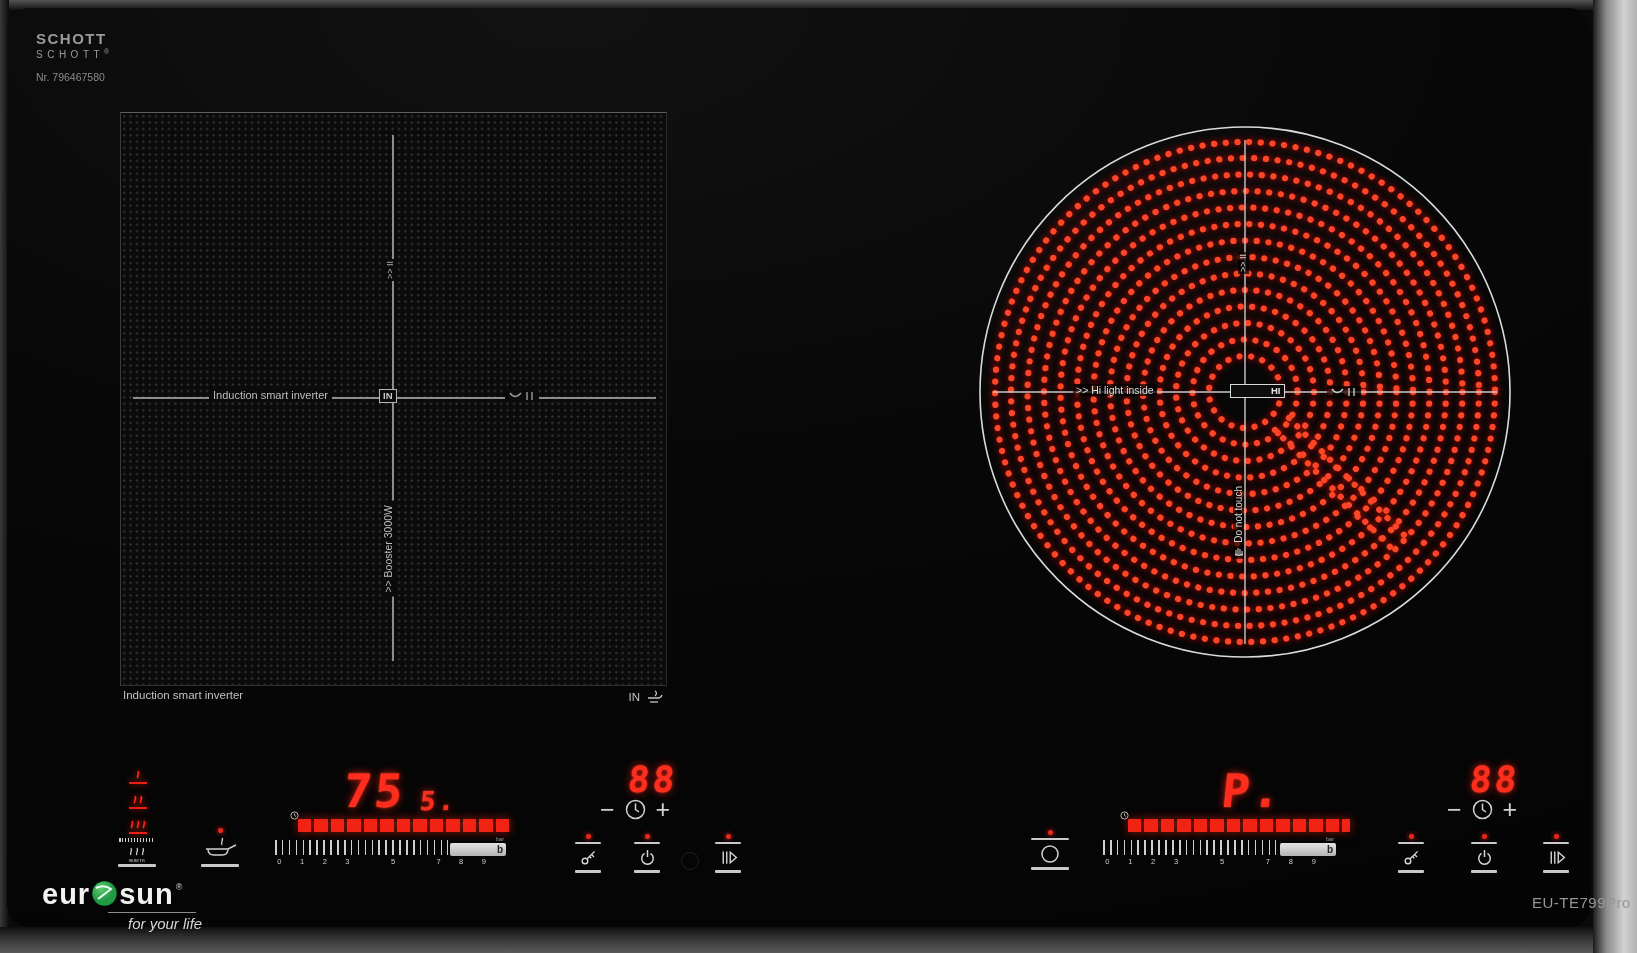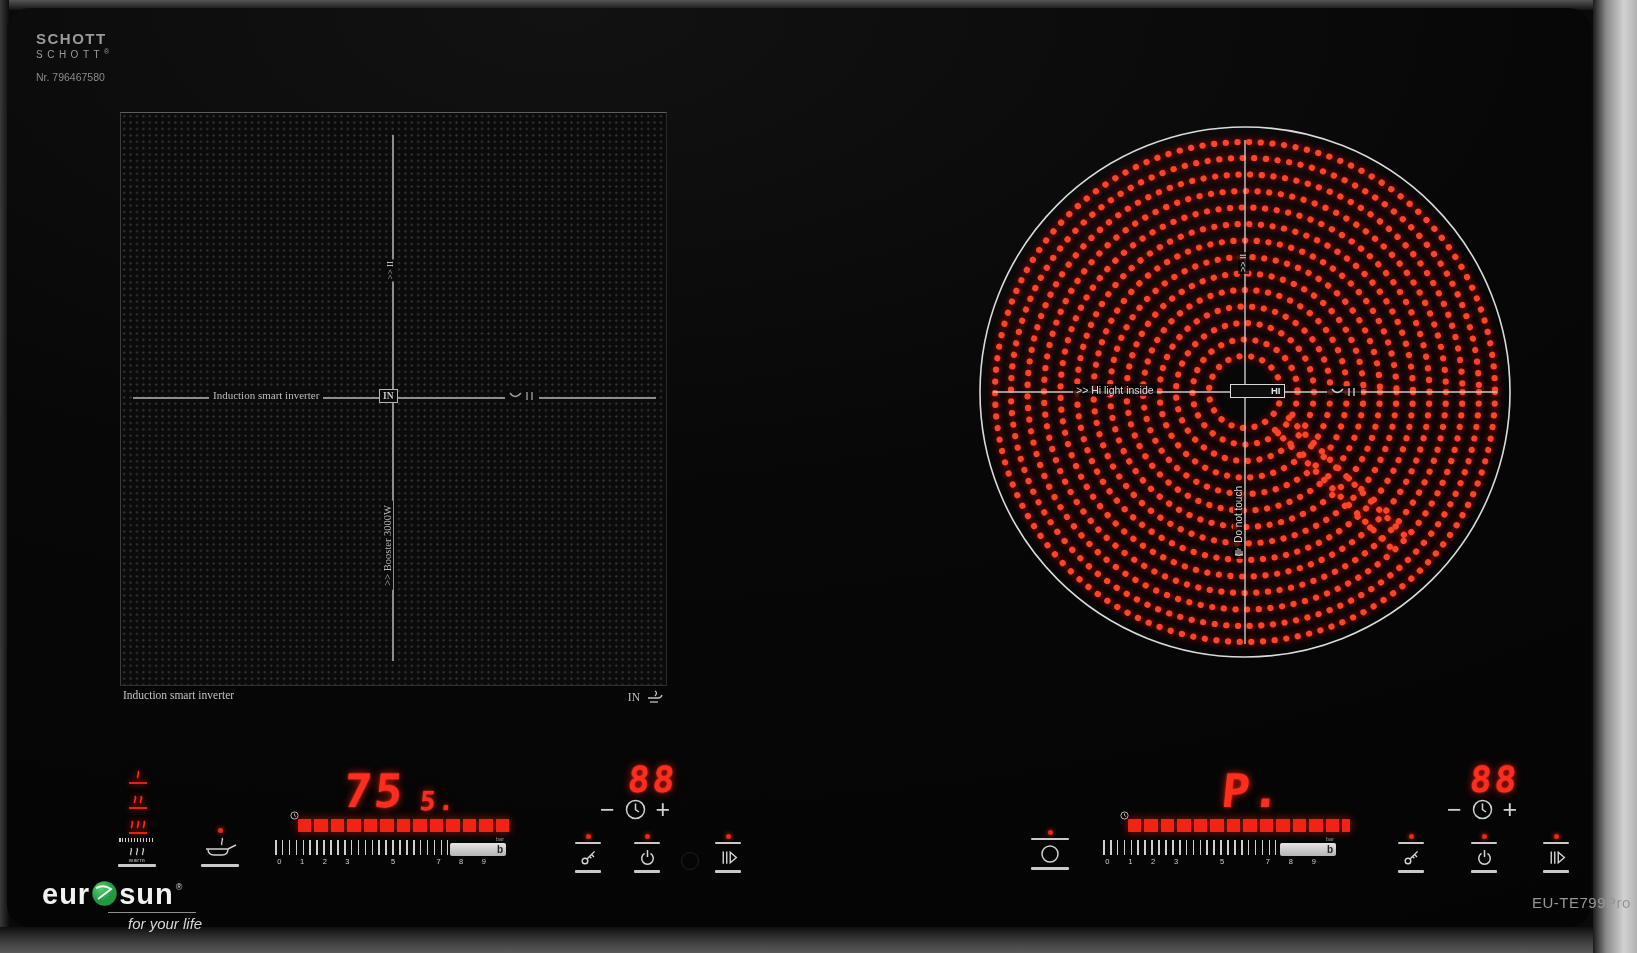--- a/index.html
+++ b/index.html
@@ -17,21 +17,21 @@
   .brand{left:36px;top:30px;color:#9b9b9b;}
   .brand-top{font-size:15px;letter-spacing:1.5px;font-weight:bold;}
   .brand-bottom{font-size:10px;letter-spacing:4.5px;margin-top:1px;}
   .brand-reg{font-size:7px;vertical-align:super;letter-spacing:0;}
   .serial{left:36px;top:71px;color:#8a8a8a;font-size:10.5px;}
   
   .zone-left{left:120px;top:112px;width:545px;height:572px;background-color:#0b0b0b;
      background-image:radial-gradient(circle,#303030 1.05px,rgba(0,0,0,0) 1.35px);
      background-size:6.4px 6.4px;
      border-top:1px solid #5e5e5e;border-left:1px solid #3c3c3c;
-     border-right:1px solid #2a2a2a;border-bottom:1px solid #303030;font-family:Liberation Serif, serif;}
+     border-right:1px solid #2a2a2a;border-bottom:1px solid #303030;}
   .lz-hline{left:12px;right:10px;top:284px;height:2px;background:#8d8d8d;}
   .lz-vline{left:271px;top:22px;bottom:24px;width:2px;background:#8d8d8d;}
   .zone-label{font-size:11px;color:#bdbdbd;background:#0b0b0b;padding:0 4px;white-space:nowrap;}
   .zone-badge{border:1.5px solid #b5b5b5;background:#0b0b0b;color:#c8c8c8;
      font-size:9.5px;font-weight:bold;padding:1px 3px;line-height:1.1;}
   .vtext{writing-mode:vertical-rl;transform:rotate(180deg);white-space:nowrap;}
   .v-marker{display:flex;flex-direction:column;align-items:center;background:#0b0b0b;padding:2px 1px;
      color:#bdbdbd;font-size:9px;line-height:1;}
   .lz-bottom{font-size:11.5px;color:#c2c2c2;}
   

